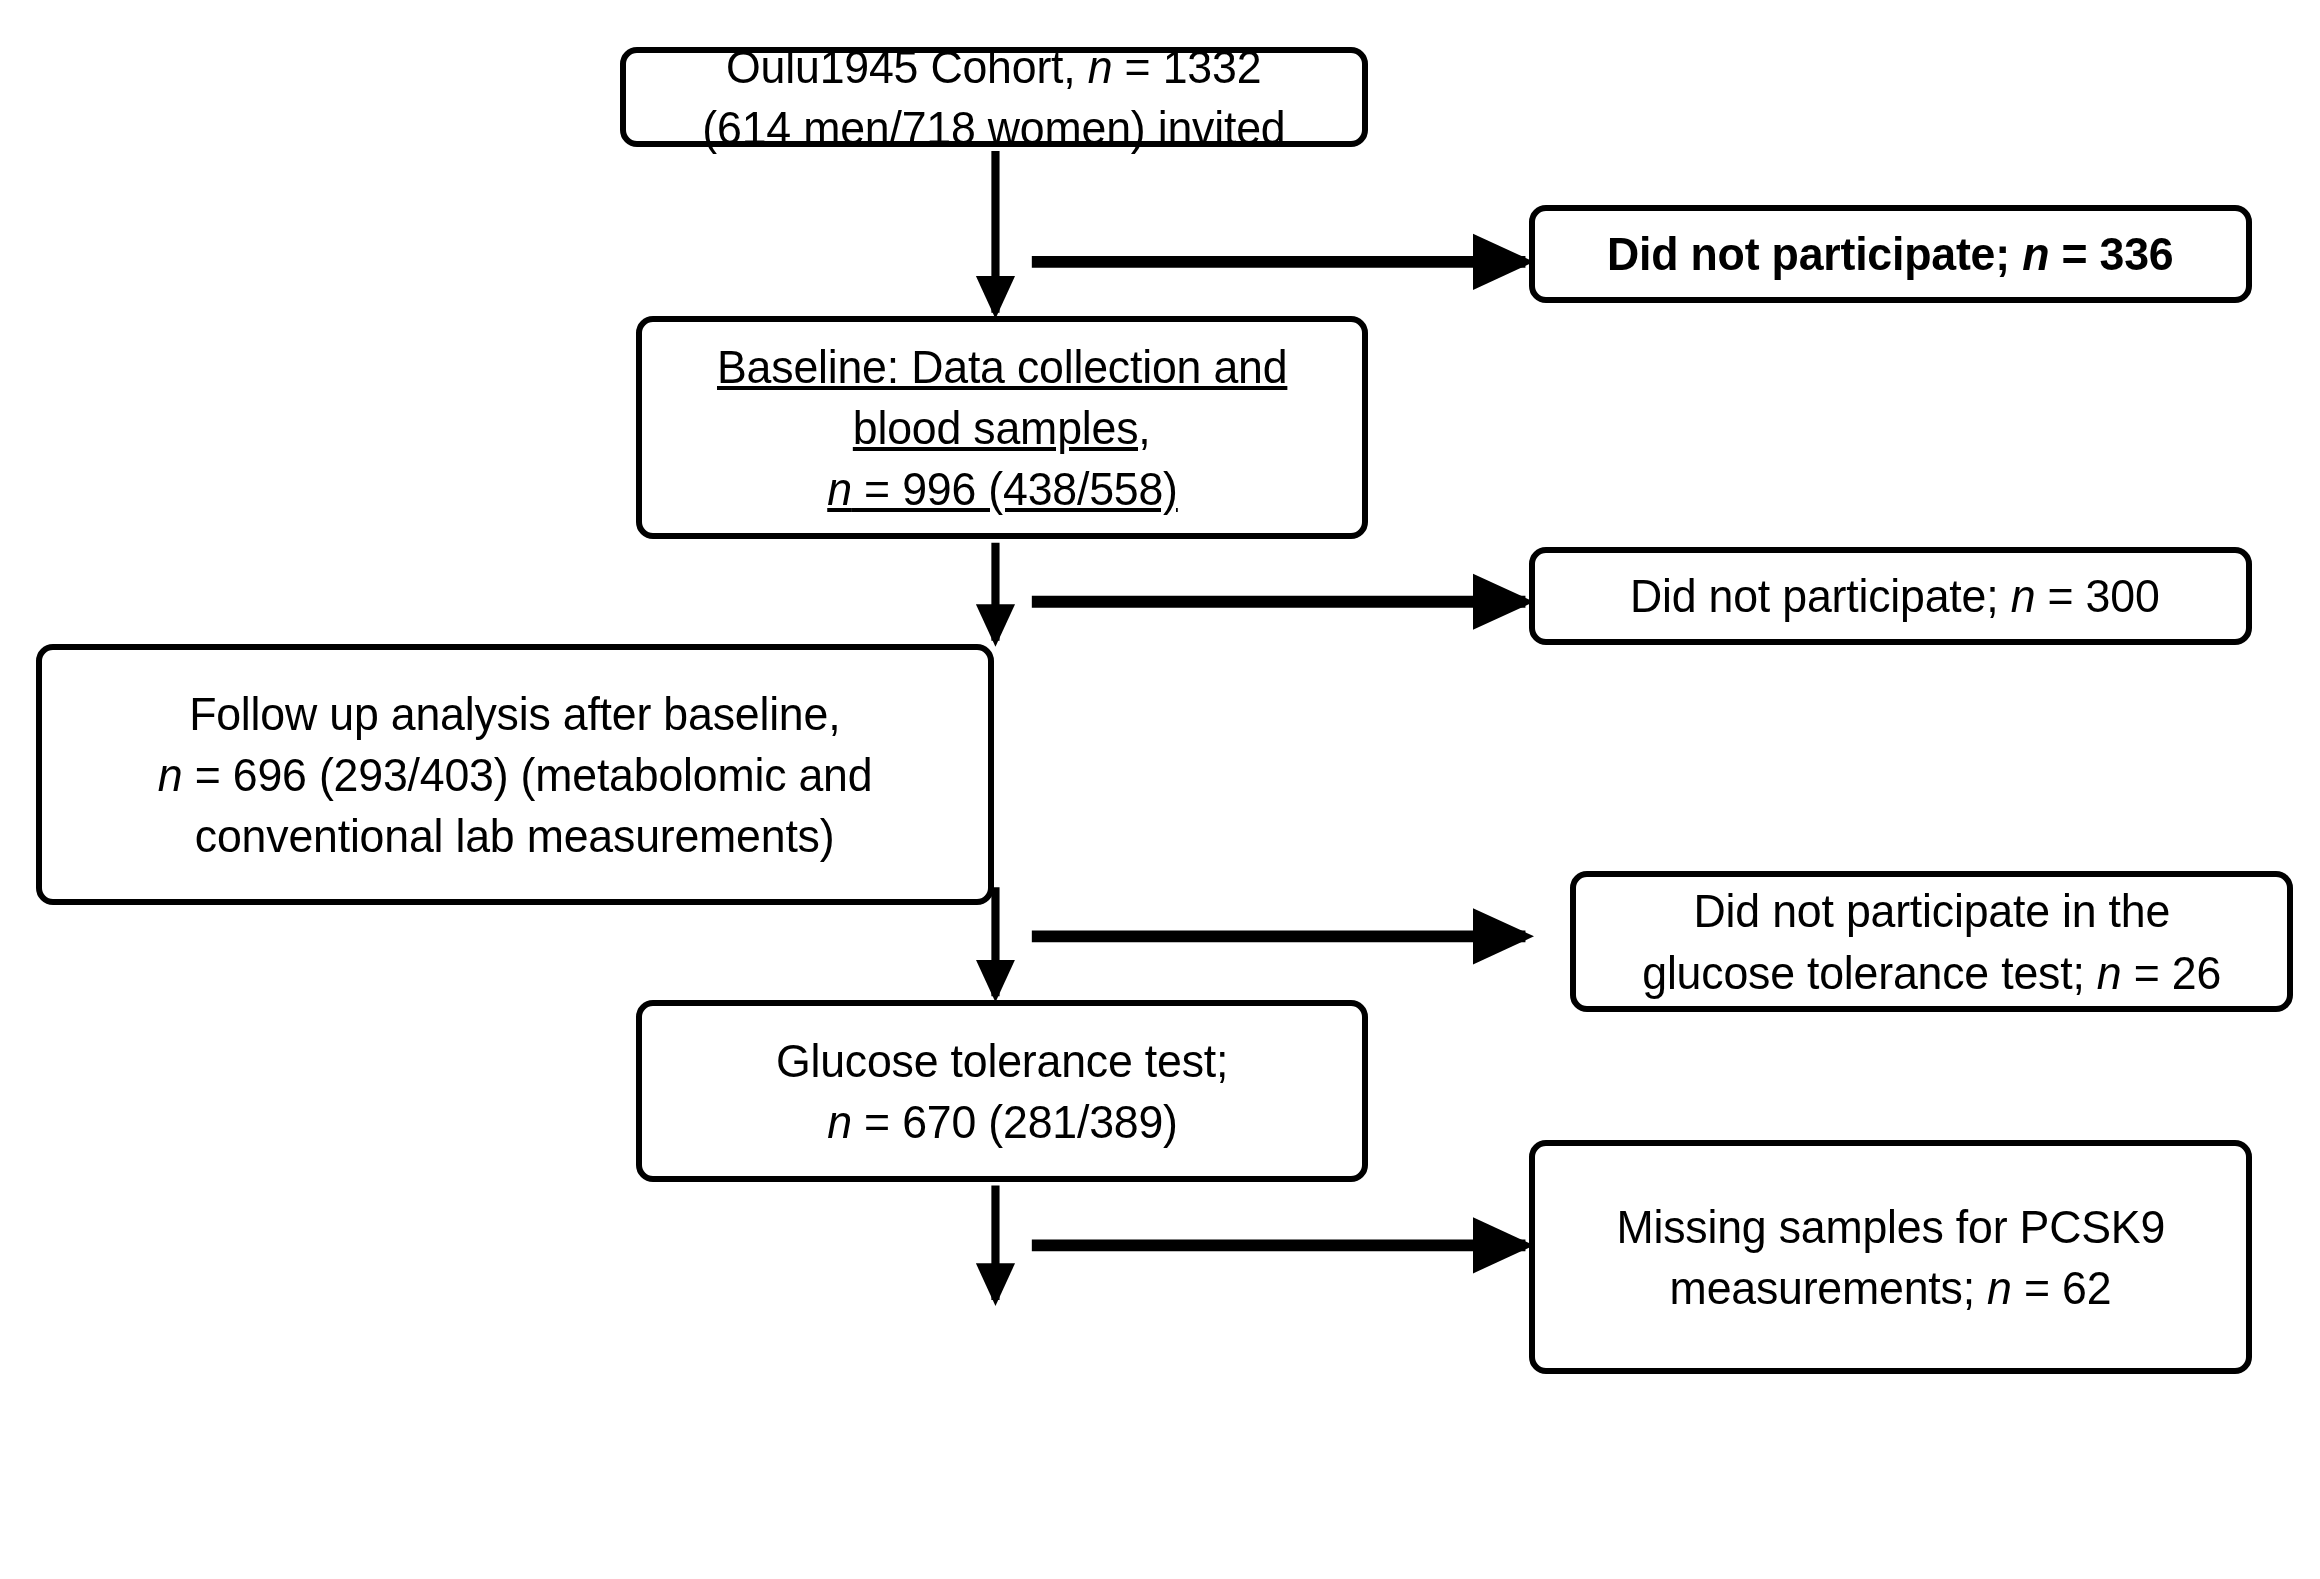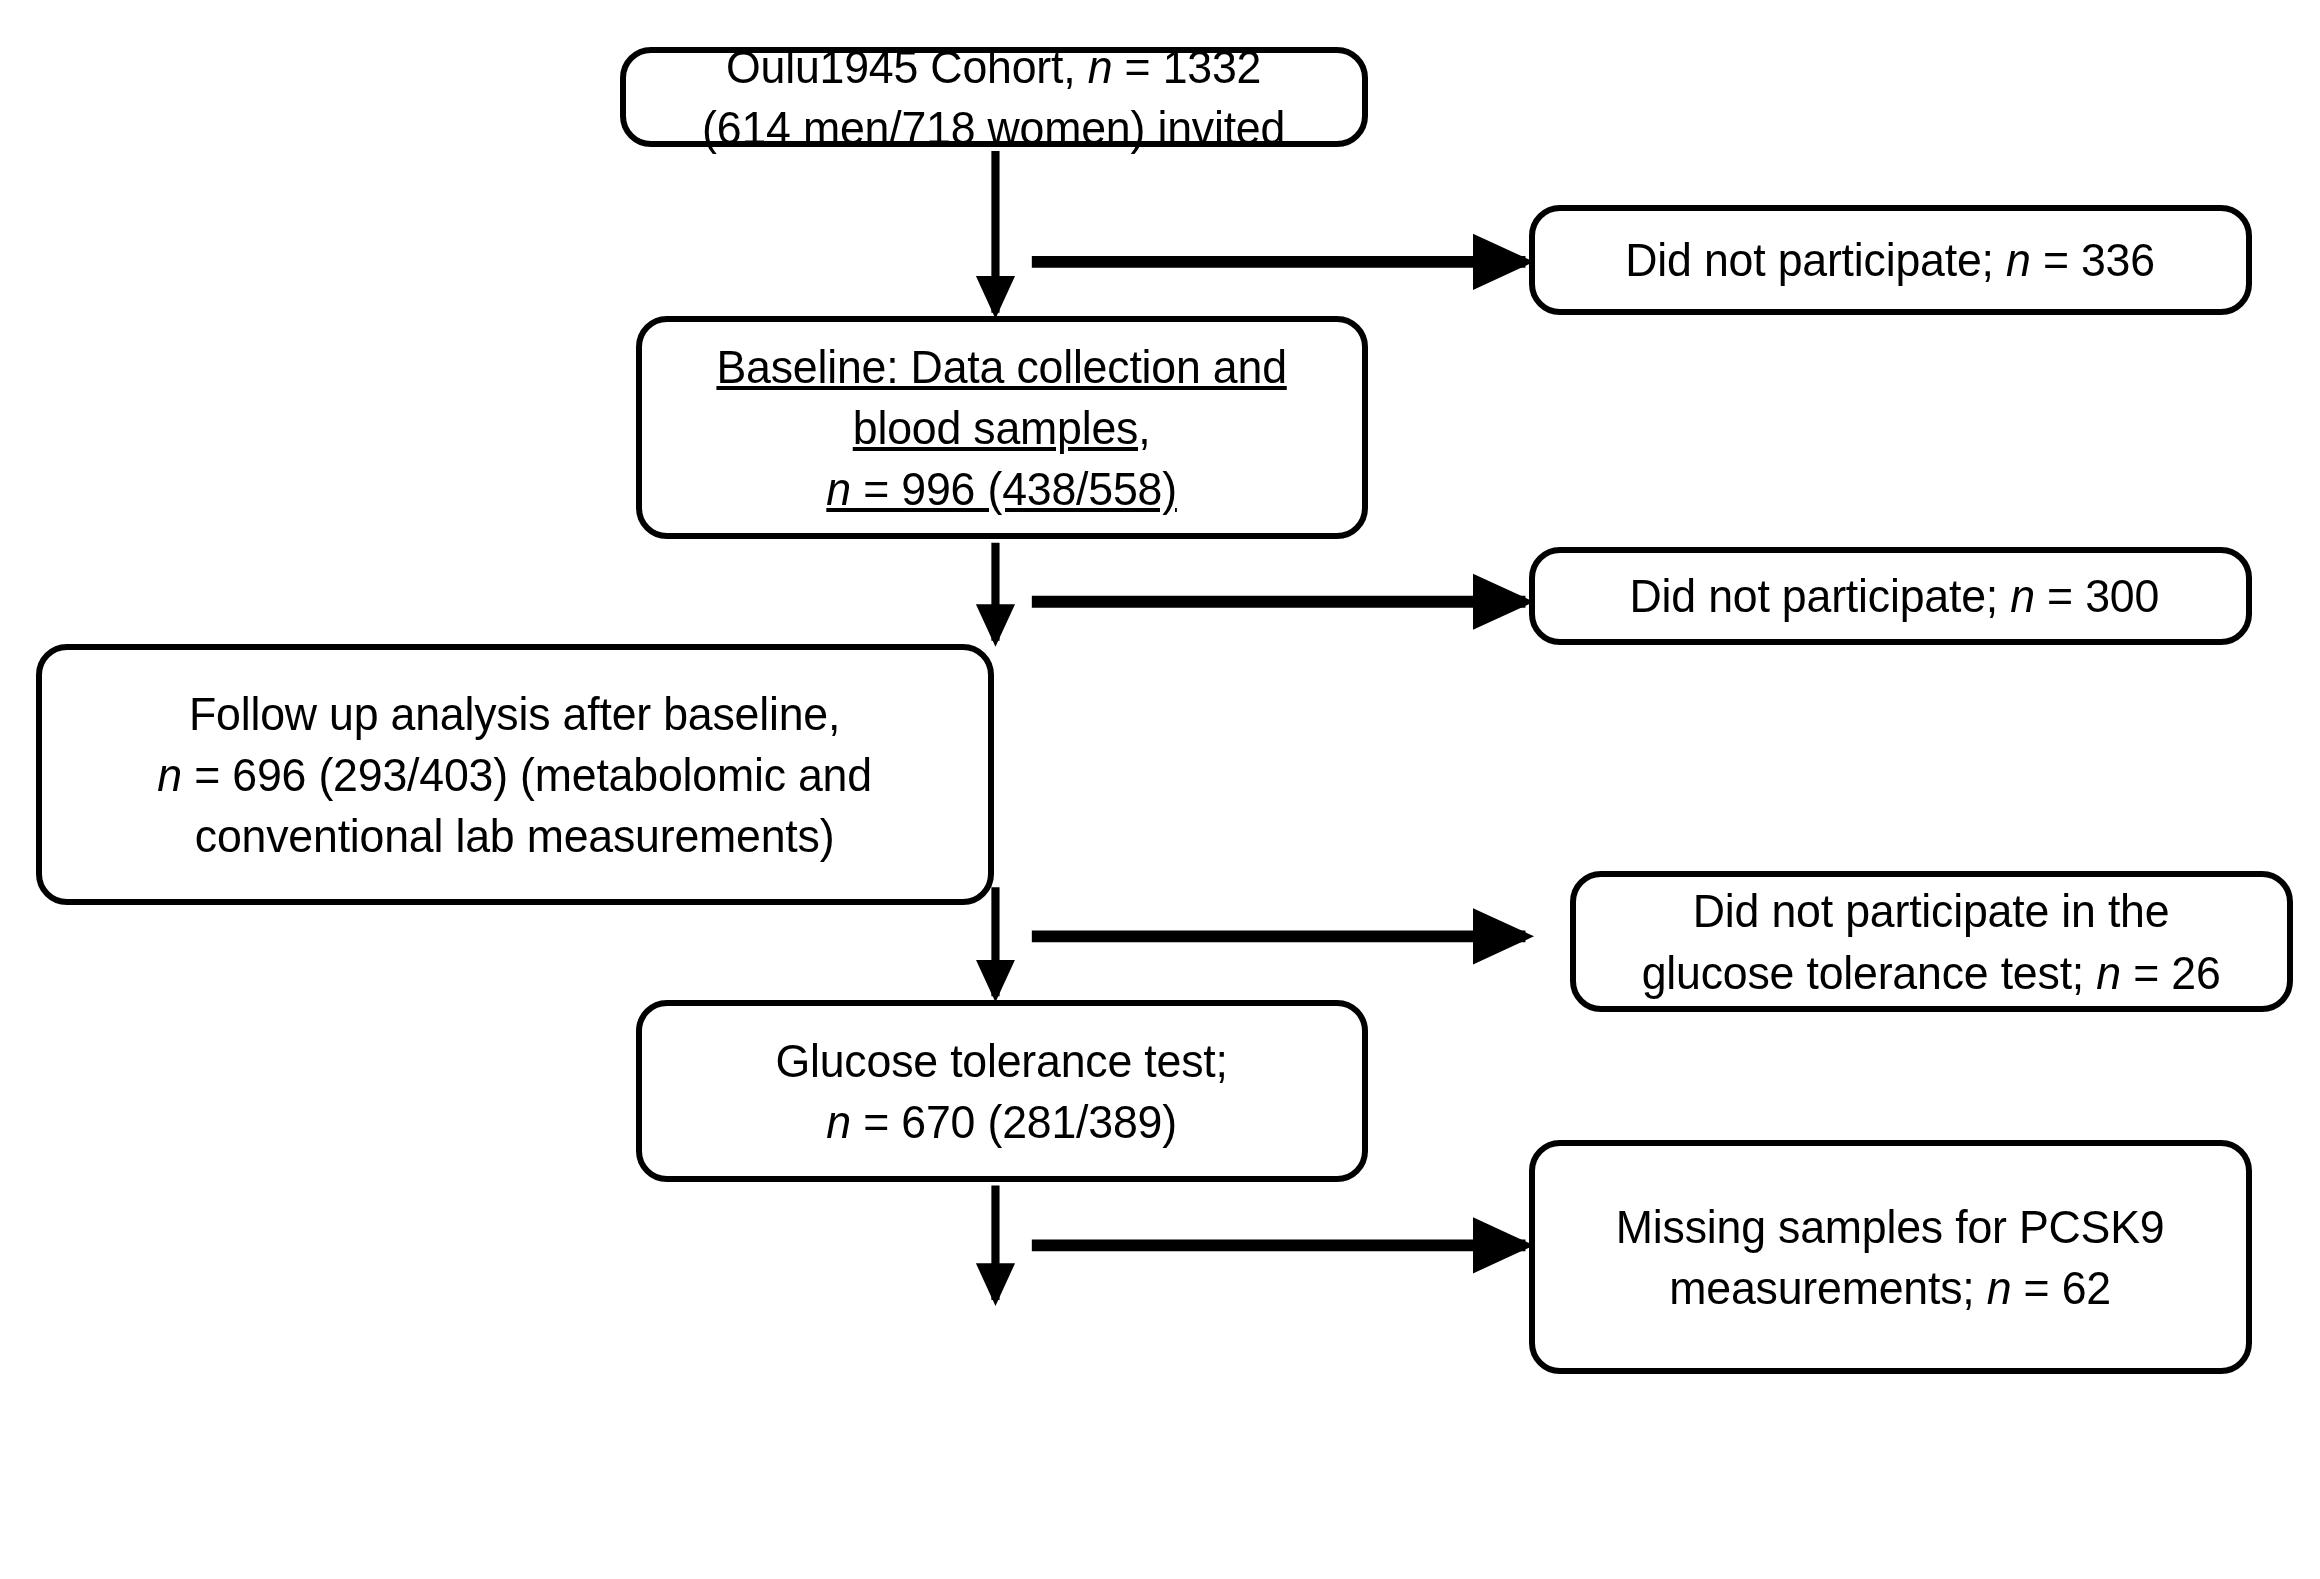--- a/index.html
+++ b/index.html
@@ -23,24 +23,25 @@
     position: absolute;
     left: 0;
     top: 0;
     width: 2320px;
     height: 1579px;
   }
   .node {
     position: absolute;
     box-sizing: border-box;
     border: 6.4px solid #000000;
-    border-radius: 31px;
+    border-radius: 17px;
     background: #ffffff;
     display: flex;
     flex-direction: column;
+    align-items: center;
     justify-content: center;
     color: #000000;
     font-size: 47px;
     line-height: 1.30;
     letter-spacing: -0.2px;
     text-align: center;
     padding: 5.5px 16.4px;
   }
   .node .ln {
     display: block;
@@ -50,21 +51,21 @@
   .node em {
     font-style: italic;
   }
   
   #node-cohort      { left: 620px;  top: 47px;   width: 748px;  height: 100px; }
   #node-baseline    { left: 636px;  top: 316px;  width: 732px;  height: 223px; text-decoration: underline; }
   #node-followup    { left: 36px;   top: 644px;  width: 958px; height: 261px; }
   #node-glucose     { left: 636px;  top: 1000px; width: 732px;  height: 182px; }
   #node-pcsk9       { left: 636px;  top: 1304px; width: 732px;  height: 221px; }
   
-  #node-excl-1      { left: 1529px; top: 205px;  width: 723px;  height: 110px; }
+  #node-excl-1      { left: 1529px; top: 205px;  width: 723px;  height: 98px; font-weight: bold; }
   #node-excl-2      { left: 1529px; top: 547px;  width: 723px;  height: 98px; padding-left: 24px; }
   #node-excl-3      { left: 1529px; top: 871px;  width: 723px;  height: 141px; margin-left: 41px; }
   #node-excl-4      { left: 1529px; top: 1140px; width: 723px;  height: 234px; }
 </style>
 </head>
 <body>
 
 <div id="flow-root">
 
   <svg id="flow-svg" viewBox="0 0 2552 1737">

